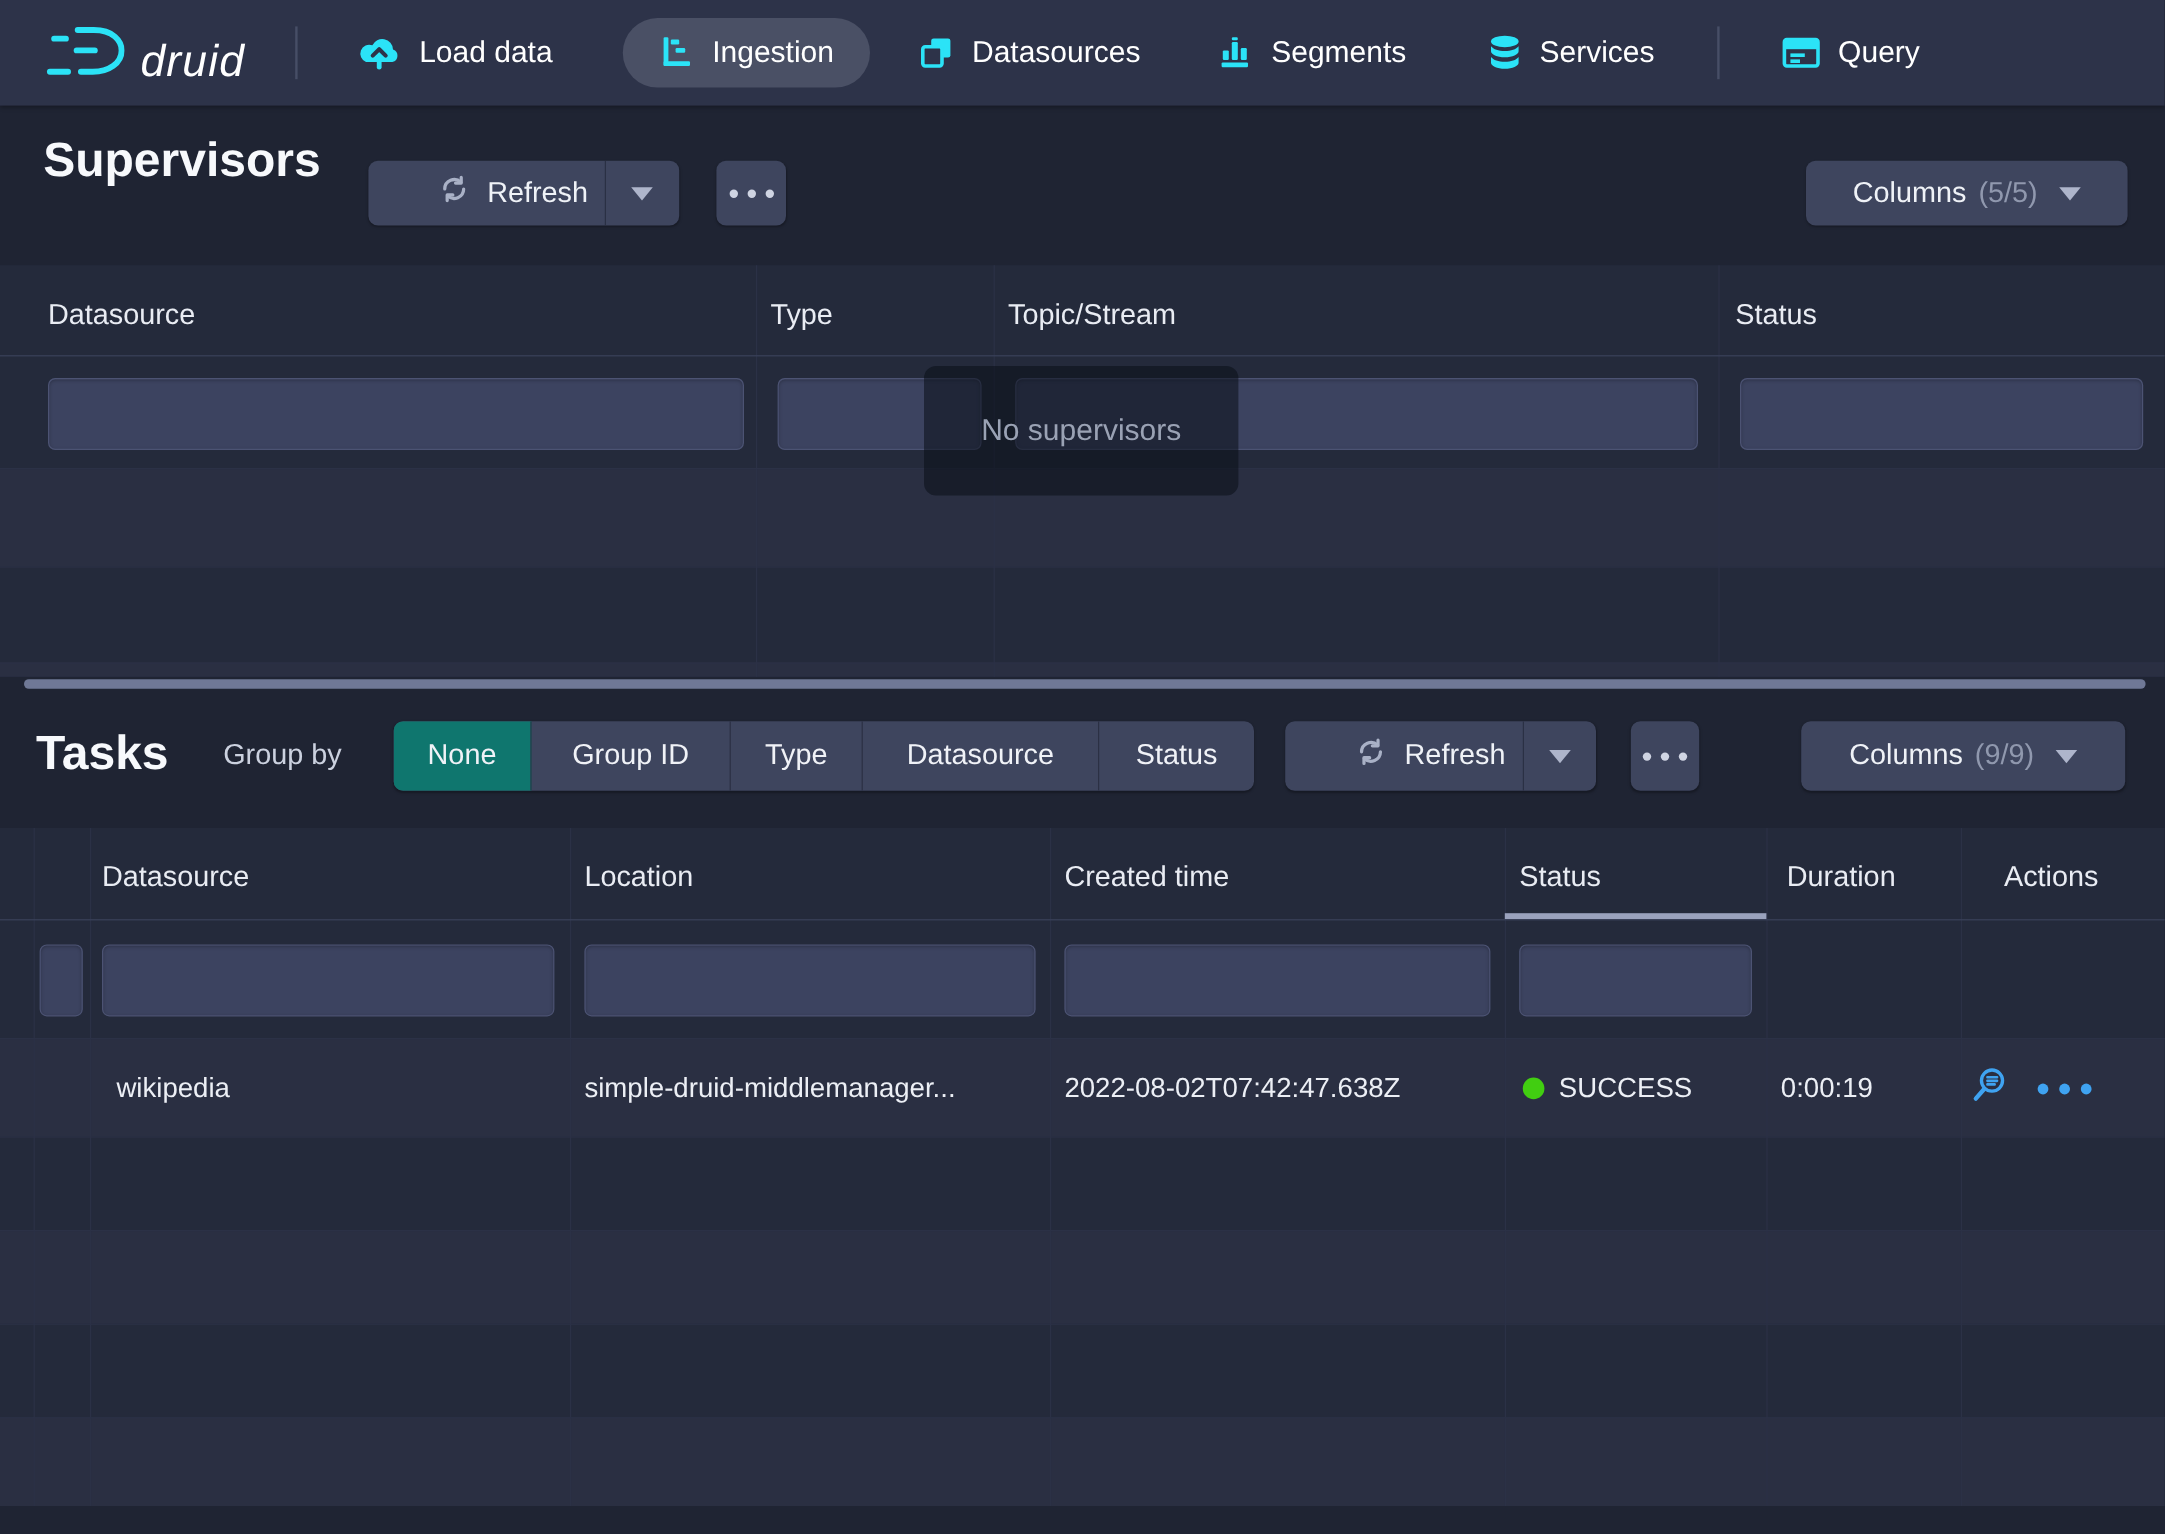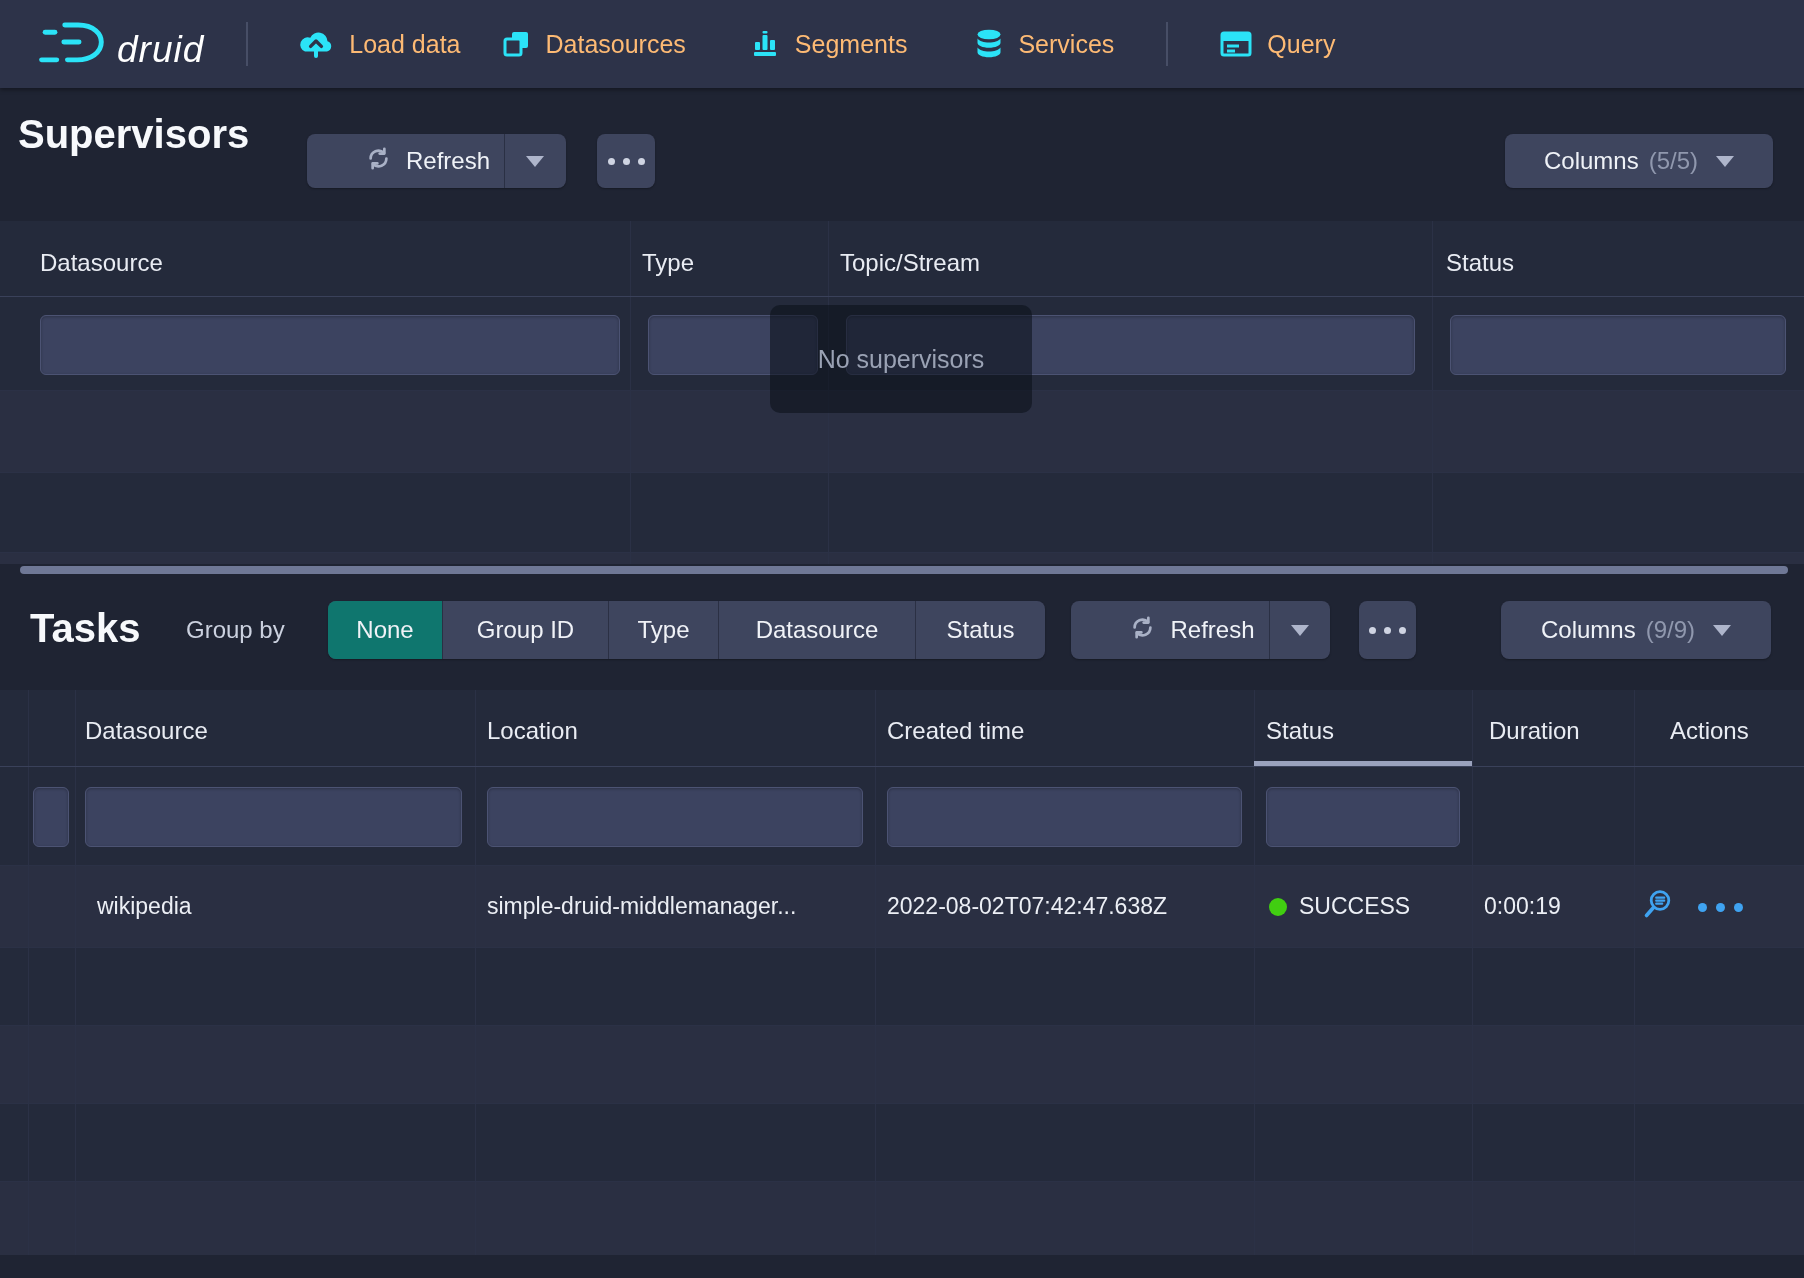--- a/index.html
+++ b/index.html
@@ -6,21 +6,21 @@
   html,body { width:1804px; height:1278px; overflow:hidden; }
   body { background:#1F2433; font-family:"Liberation Sans", sans-serif; color:#ECEFF5; }
   .page { position:relative; width:1804px; height:1278px; }
 
   
   .navbar { position:absolute; left:0; top:0; width:1804px; height:88px;
             background:#2D3349; display:flex; align-items:center; box-shadow:0 2px 4px rgba(0,0,0,.35); }
   .logo { display:flex; align-items:flex-end; gap:13px; margin-left:38px; cursor:pointer; }
   .logo-text { font-size:37px; font-style:italic; font-weight:500; color:#FFFFFF; letter-spacing:1px; }
   .nav-sep { width:2px; height:44px; background:#474E66; }
-  .nav-item { display:flex; align-items:center; gap:15px; font-size:25px; color:#fdba74; cursor:pointer; white-space:nowrap; }
+  .nav-item { display:flex; align-items:center; gap:15px; font-size:25px; color:#ffffff; cursor:pointer; white-space:nowrap; }
   .nav-item .nav-ic { display:flex; align-items:center; }
   .nav-pill { background:#4A5065; border-radius:29px; padding:14px 30px; }
 
   
   .h1 { position:absolute; font-size:40px; font-weight:700; color:#F7F9FC; }
   .btn { position:absolute; background:#3E455E; border-radius:8px; display:flex; align-items:center;
          justify-content:center; color:#EFF2F7; font-size:24px; cursor:pointer;
          box-shadow:0 1px 2px rgba(0,0,0,.3); }
   .split { padding:0; overflow:hidden; }
   .split .main { display:flex; align-items:center; justify-content:center; gap:14px; height:100%;padding-left:44px; }
@@ -89,20 +89,33 @@
       <span class="nav-ic">
         <svg width="36" height="30" viewBox="0 0 36 30">
           <path d="M29.5 12.2a9 9 0 0 0-17.2-3.4A7 7 0 0 0 7 22.6h22a5.4 5.4 0 0 0 .5-10.4z" fill="#2BE3F7"></path>
           <path d="M18 27V14" stroke="#2BE3F7" stroke-width="4" stroke-linecap="round"></path>
           <path d="M12.6 17.4 18 12l5.4 5.4" stroke="#2D3349" stroke-width="3.4" fill="none" stroke-linecap="round" stroke-linejoin="round"></path>
         </svg>
       </span>
       <span>Load data</span>
     </div>
 
+    <div class="nav-item nav-pill" style="margin-left:58px;">
+      <span class="nav-ic">
+        <svg width="30" height="30" viewBox="0 0 30 30">
+          <g fill="#2BE3F7">
+            <rect x="4" y="2" width="4" height="24" rx="1"></rect>
+            <rect x="4" y="22" width="22" height="4" rx="1"></rect>
+            <rect x="10" y="4" width="7" height="4" rx="1"></rect>
+            <rect x="14" y="11" width="8" height="4" rx="1"></rect>
+          </g>
+        </svg>
+      </span>
+      <span>Ingestion</span>
+    </div>
 
     <div class="nav-item" style="margin-left:40px;">
       <span class="nav-ic">
         <svg width="30" height="30" viewBox="0 0 30 30">
           <rect x="11" y="3" width="16" height="16" rx="2" fill="#2BE3F7"></rect>
           <rect x="4" y="10" width="16" height="16" rx="2" fill="#2D3349" stroke="#2BE3F7" stroke-width="3"></rect>
         </svg>
       </span>
       <span>Datasources</span>
     </div>
@@ -143,21 +156,21 @@
           <rect x="2" y="3" width="28" height="22" rx="2" fill="none" stroke="#2BE3F7" stroke-width="3"></rect>
           <rect x="2" y="3" width="28" height="8" fill="#2BE3F7"></rect>
           <rect x="7" y="14.5" width="12" height="3" fill="#2BE3F7"></rect>
           <rect x="7" y="19.5" width="8" height="3" fill="#2BE3F7"></rect>
         </svg>
       </span>
       <span>Query</span>
     </div>
   </header>
 
-  <div class="h1" style="left:18px; top:112px;">Supervisors</div>
+  <div class="h1" style="left:36px; top:112px;">Supervisors</div>
 
   <div class="btn split" style="left:307px; top:134px; width:259px; height:54px;">
     <div class="main" style="width:196px;">
       <span>
         <svg width="27" height="27" viewBox="0 0 24 24" fill="none" stroke="#A9B1C6" stroke-width="2.4" stroke-linecap="round" stroke-linejoin="round">
           <path d="M5 12a7 7 0 0 1 11.9-4.95"></path>
             <path d="M17.2 3.4v4.2h-4.2"></path>
           <path d="M19 12a7 7 0 0 1-11.9 4.95"></path>
             <path d="M6.8 20.6v-4.2H11"></path>
         </svg>

